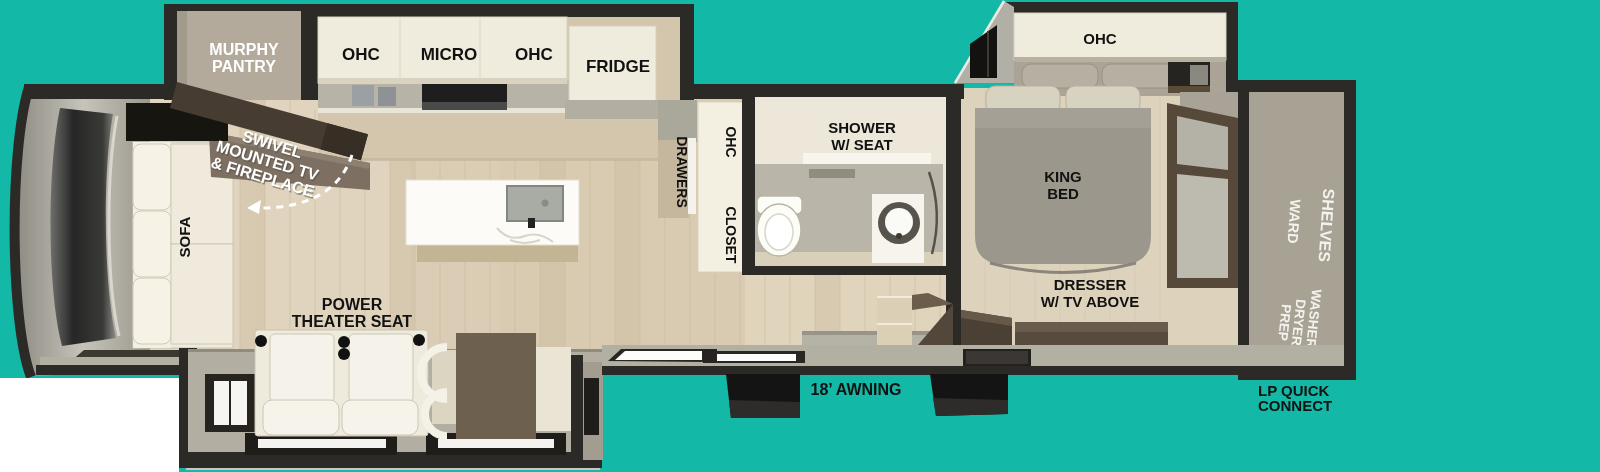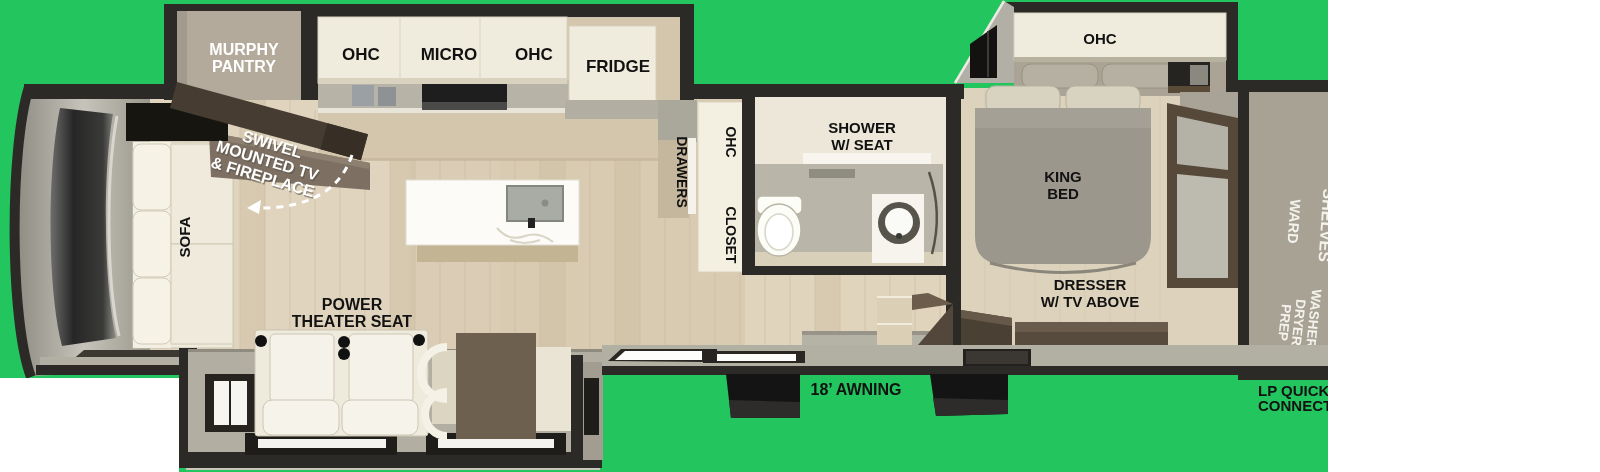--- a/index.html
+++ b/index.html
@@ -1,16 +1,16 @@
 <!DOCTYPE html>
 <html><head>
 <meta charset="utf-8">
 <style>
   html,body{margin:0;padding:0;background:#ffffff;}
-  #stage{position:relative;width:1328px;height:472px;overflow:hidden;background:#22c55e;opacity:0.999;
+  #stage{position:relative;width:1600px;height:472px;overflow:hidden;background:#14b8a6;opacity:0.999;
          font-family:"Liberation Sans", sans-serif;}
   svg{display:block}
   text{font-family:"Liberation Sans", sans-serif;font-weight:bold;-webkit-font-smoothing:antialiased;}
   svg text{-webkit-font-smoothing:antialiased;}
 </style>
 </head>
 <body>
 <div id="stage">
 <svg width="1600" height="472" viewBox="0 0 1600 472" xmlns="http://www.w3.org/2000/svg">
 <defs>

